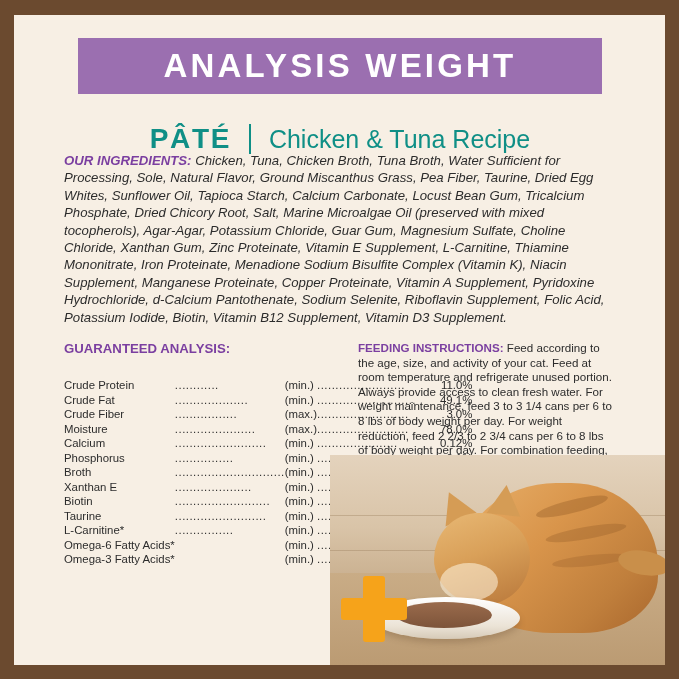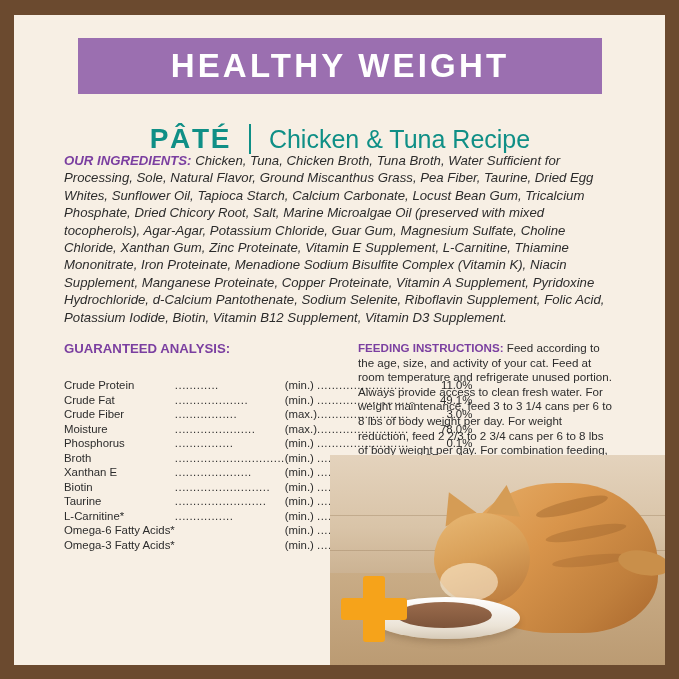--- a/index.html
+++ b/index.html
@@ -337,21 +337,21 @@
 <body>
 
 <div id="page">
 
   <div class="top-bar"></div>
   <div class="left-bar"></div>
   <div class="right-bar"></div>
   <div class="bottom-bar"></div>
 
   <div class="banner">
-    <div class="banner-title">HEALTHY WEIGHT</div>
+    <div class="banner-title">ANALYSIS WEIGHT</div>
   </div>
 
   <div class="subhead">
     <div class="pate">PÂTÉ</div>
     <div class="divider"></div>
     <div class="recipe">Chicken &amp; Tuna Recipe</div>
   </div>
 
   <div class="ingredients">
     <span class="label">OUR INGREDIENTS:</span><span> Chicken, Tuna, Chicken Broth, Tuna Broth, Water Sufficient for Processing, Sole, Natural Flavor, Ground Miscanthus Grass, Pea Fiber, Taurine, Dried Egg Whites, Sunflower Oil, Tapioca Starch, Calcium Carbonate, Locust Bean Gum, Tricalcium Phosphate, Dried Chicory Root, Salt, Marine Microalgae Oil (preserved with mixed tocopherols), Agar-Agar, Potassium Chloride, Guar Gum, Magnesium Sulfate, Choline Chloride, Xanthan Gum, Zinc Proteinate, Vitamin E Supplement, L-Carnitine, Thiamine Mononitrate, Iron Proteinate, Menadione Sodium Bisulfite Complex (Vitamin K), Niacin Supplement, Manganese Proteinate, Copper Proteinate, Vitamin A Supplement, Pyridoxine Hydrochloride, d-Calcium Pantothenate, Sodium Selenite, Riboflavin Supplement, Folic Acid, Potassium Iodide, Biotin, Vitamin B12 Supplement, Vitamin D3 Supplement.</span>
@@ -381,20 +381,27 @@
           <td class="ga-min">(max.)</td>
           <td class="ga-dots2">.........................</td>
           <td class="ga-val">3.0%</td>
         </tr>
         <tr>
           <td class="ga-name">Moisture</td>
           <td class="ga-dots1">......................</td>
           <td class="ga-min">(max.)</td>
           <td class="ga-dots2">.........................</td>
           <td class="ga-val">78.0%</td>
+        </tr>
+        <tr>
+          <td class="ga-name">Calcium</td>
+          <td class="ga-dots1">.........................</td>
+          <td class="ga-min">(min.)</td>
+          <td class="ga-dots2">......................</td>
+          <td class="ga-val">0.12%</td>
         </tr>
         <tr>
           <td class="ga-name">Phosphorus</td>
           <td class="ga-dots1">................</td>
           <td class="ga-min">(min.)</td>
           <td class="ga-dots2">.........................</td>
           <td class="ga-val">0.1%</td>
         </tr>
         <tr>
           <td class="ga-name">Broth</td>

